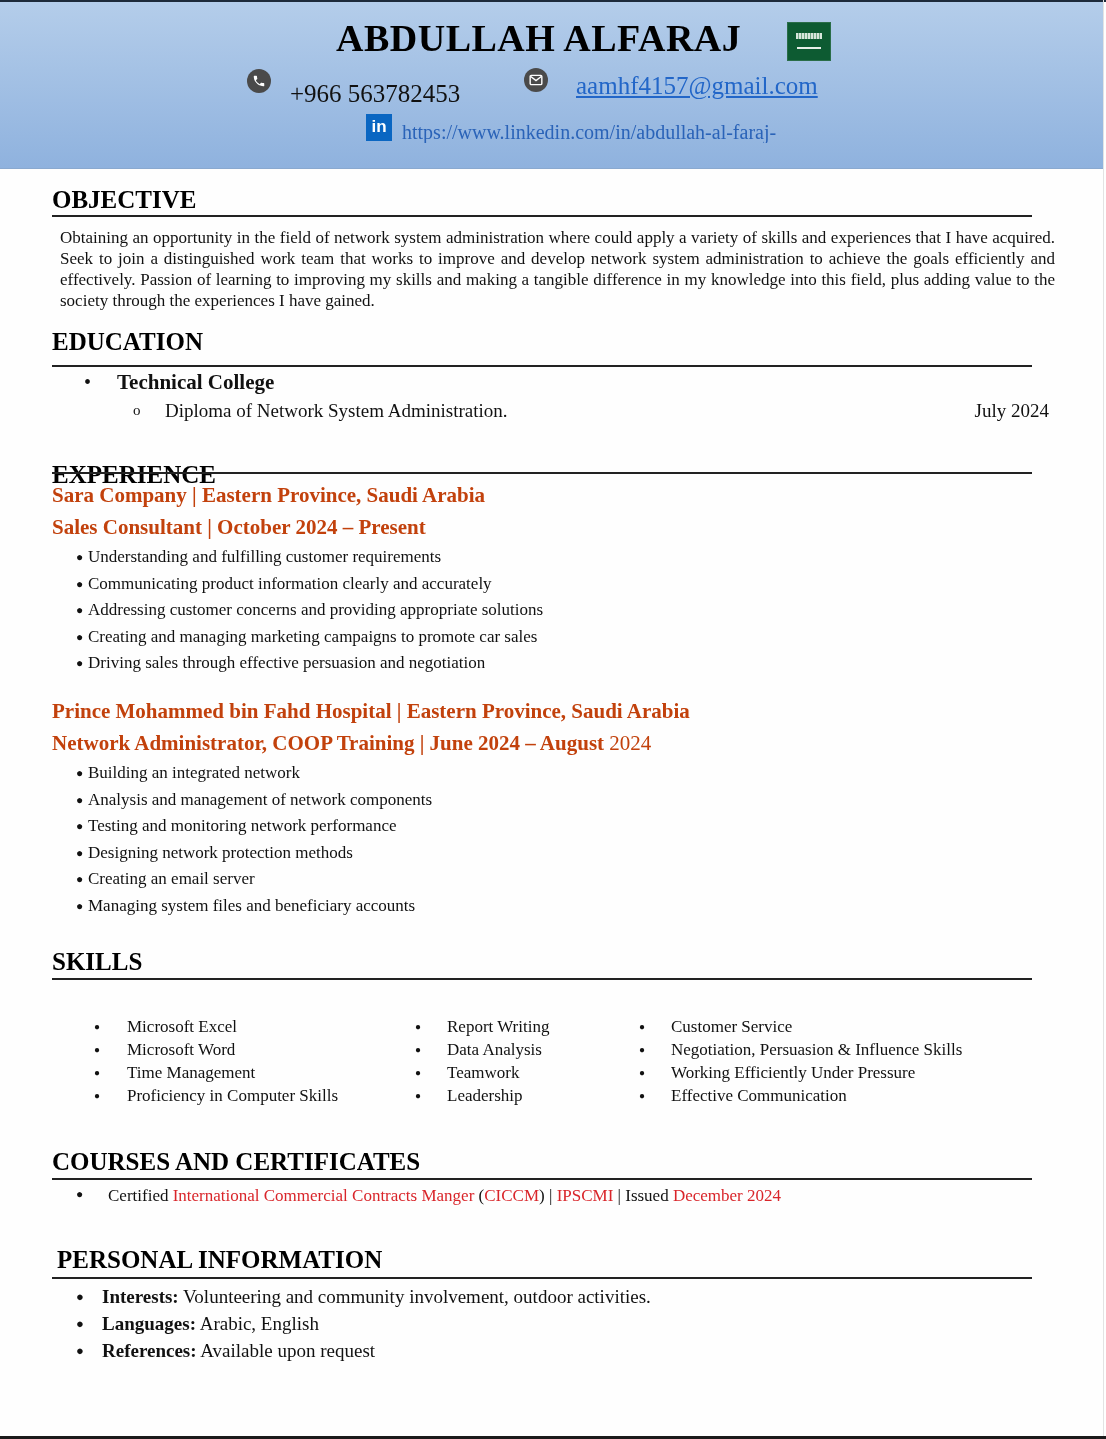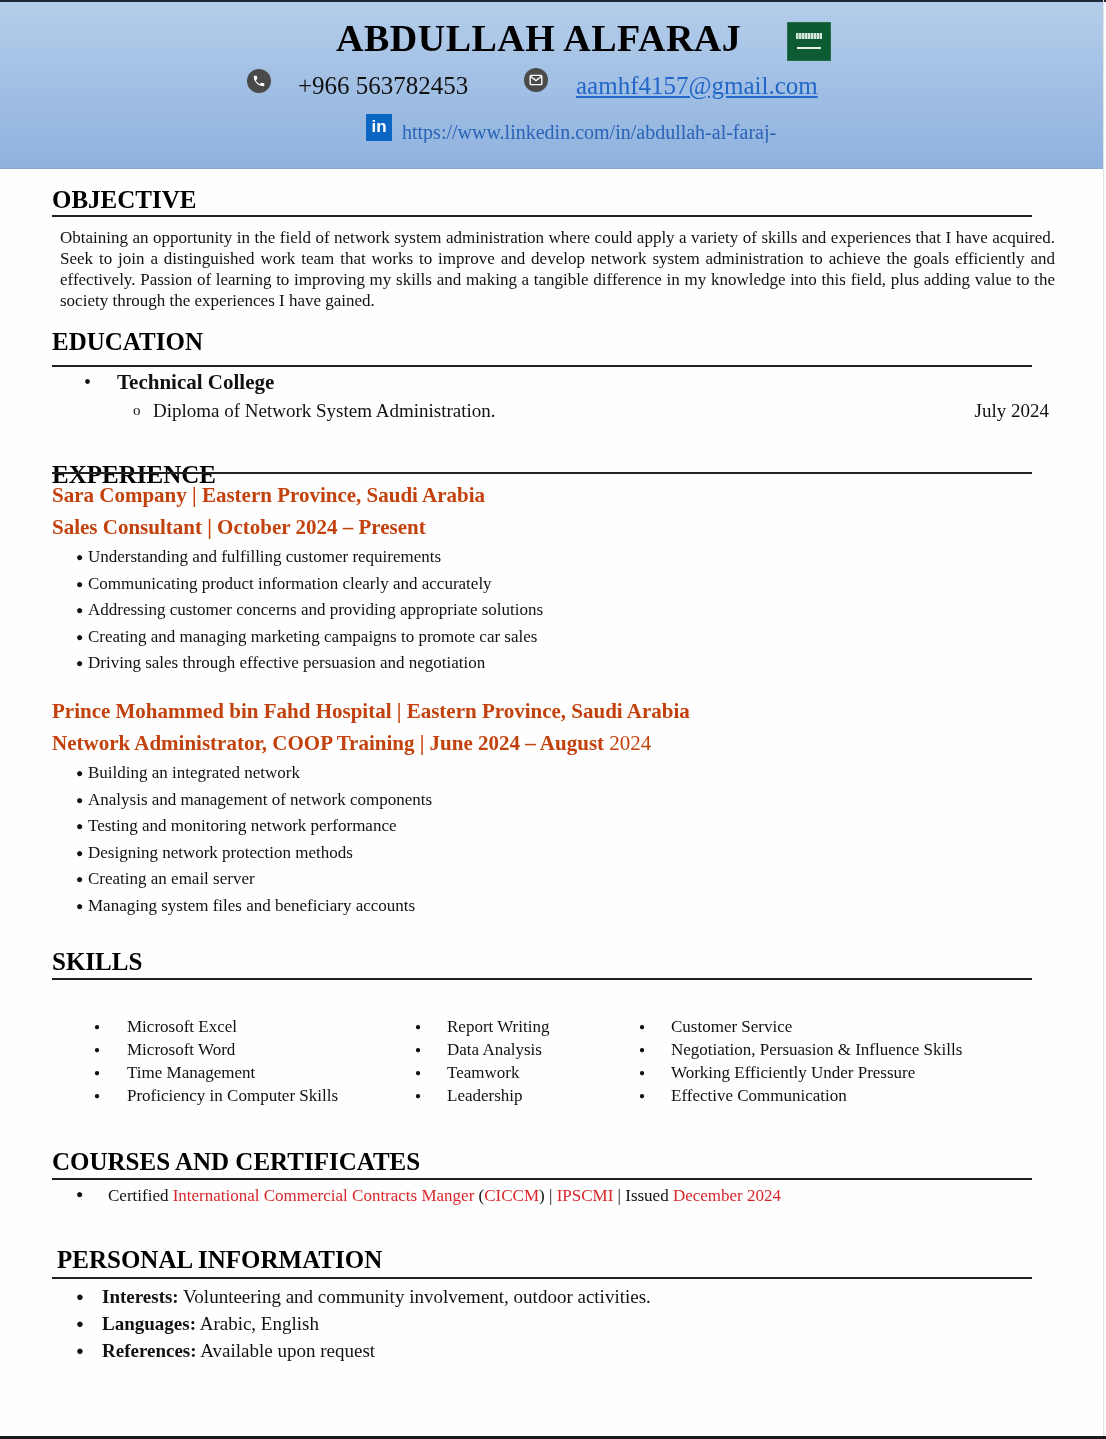--- a/index.html
+++ b/index.html
@@ -26,21 +26,21 @@
     background:#0d5b32; border:1px solid #2a6d48;
   }
   .flag .script { position:absolute; left:8px; top:10px; width:26px; height:6px; background:repeating-linear-gradient(90deg,#d7e6dc 0 2px,#6fa382 2px 3px); }
   .flag .sword { position:absolute; left:9px; top:24px; width:24px; height:2px; background:#e6efe8; }
   .icon-circle {
     position:absolute; width:24px; height:24px; border-radius:50%;
     background:#4a4a4a; display:flex; align-items:center; justify-content:center;
   }
   .phone-icon { left:247px; top:67px; }
   .mail-icon { left:524px; top:66px; }
-  .phone-text { position:absolute; left:290px; top:70px; font-size:25px; color:#111; white-space:nowrap;margin-left:8px; }
+  .phone-text { position:absolute; left:290px; top:78px; font-size:25px; color:#111; white-space:nowrap; }
   .email-link { position:absolute; left:576px; top:70px; font-size:25px; color:#2266c8; text-decoration:underline; white-space:nowrap; }
   .li-icon {
     position:absolute; left:366px; top:112px; width:26px; height:27px;
     background:#0a66c2; color:#fff; font-family:"Liberation Sans", sans-serif;
     font-weight:bold; font-size:17px; line-height:25px; text-align:center;
   }
   .li-link {
     position:absolute; left:402px; top:119px; font-size:20px; color:#2a63b8;
     white-space:nowrap; height:22px; overflow:hidden;
   }
@@ -51,21 +51,21 @@
   .rule { position:absolute; left:52px; width:980px; height:2px; background:#222; }
 
   .objective {
     position:absolute; left:60px; top:227px; width:995px;
     font-size:17px; line-height:21px; color:#111; text-align:justify;
   }
 
   .edu-bullet { position:absolute; left:84px; top:371px; font-size:20px; }
   .edu-school { position:absolute; left:117px; top:370px; font-size:21px; font-weight:bold; }
   .edu-sub-bullet { position:absolute; left:133px; top:402px; font-size:15px; }
-  .edu-degree { position:absolute; left:153px; top:400px; font-size:19px; }
+  .edu-degree { position:absolute; left:165px; top:400px; font-size:19px; }
   .edu-date { position:absolute; right:57px; top:400px; font-size:19px; }
 
   .job-line { position:absolute; left:52px; font-size:21px; font-weight:bold; white-space:nowrap; color:#c2410c; }
   .job-line .normal { font-weight:normal; }
 
   ul.bullets { position:absolute; left:0; margin:0; padding:0; list-style:none; }
   ul.bullets li { position:relative; padding-left:88px; font-size:17px; height:26.6px; line-height:26px; white-space:nowrap; }
   ul.bullets li::before { content:"●"; position:absolute; left:76px; top:0; font-size:12px; }
 
   .skills-col { position:absolute; top:1015px; margin:0; padding:0; list-style:none; }

